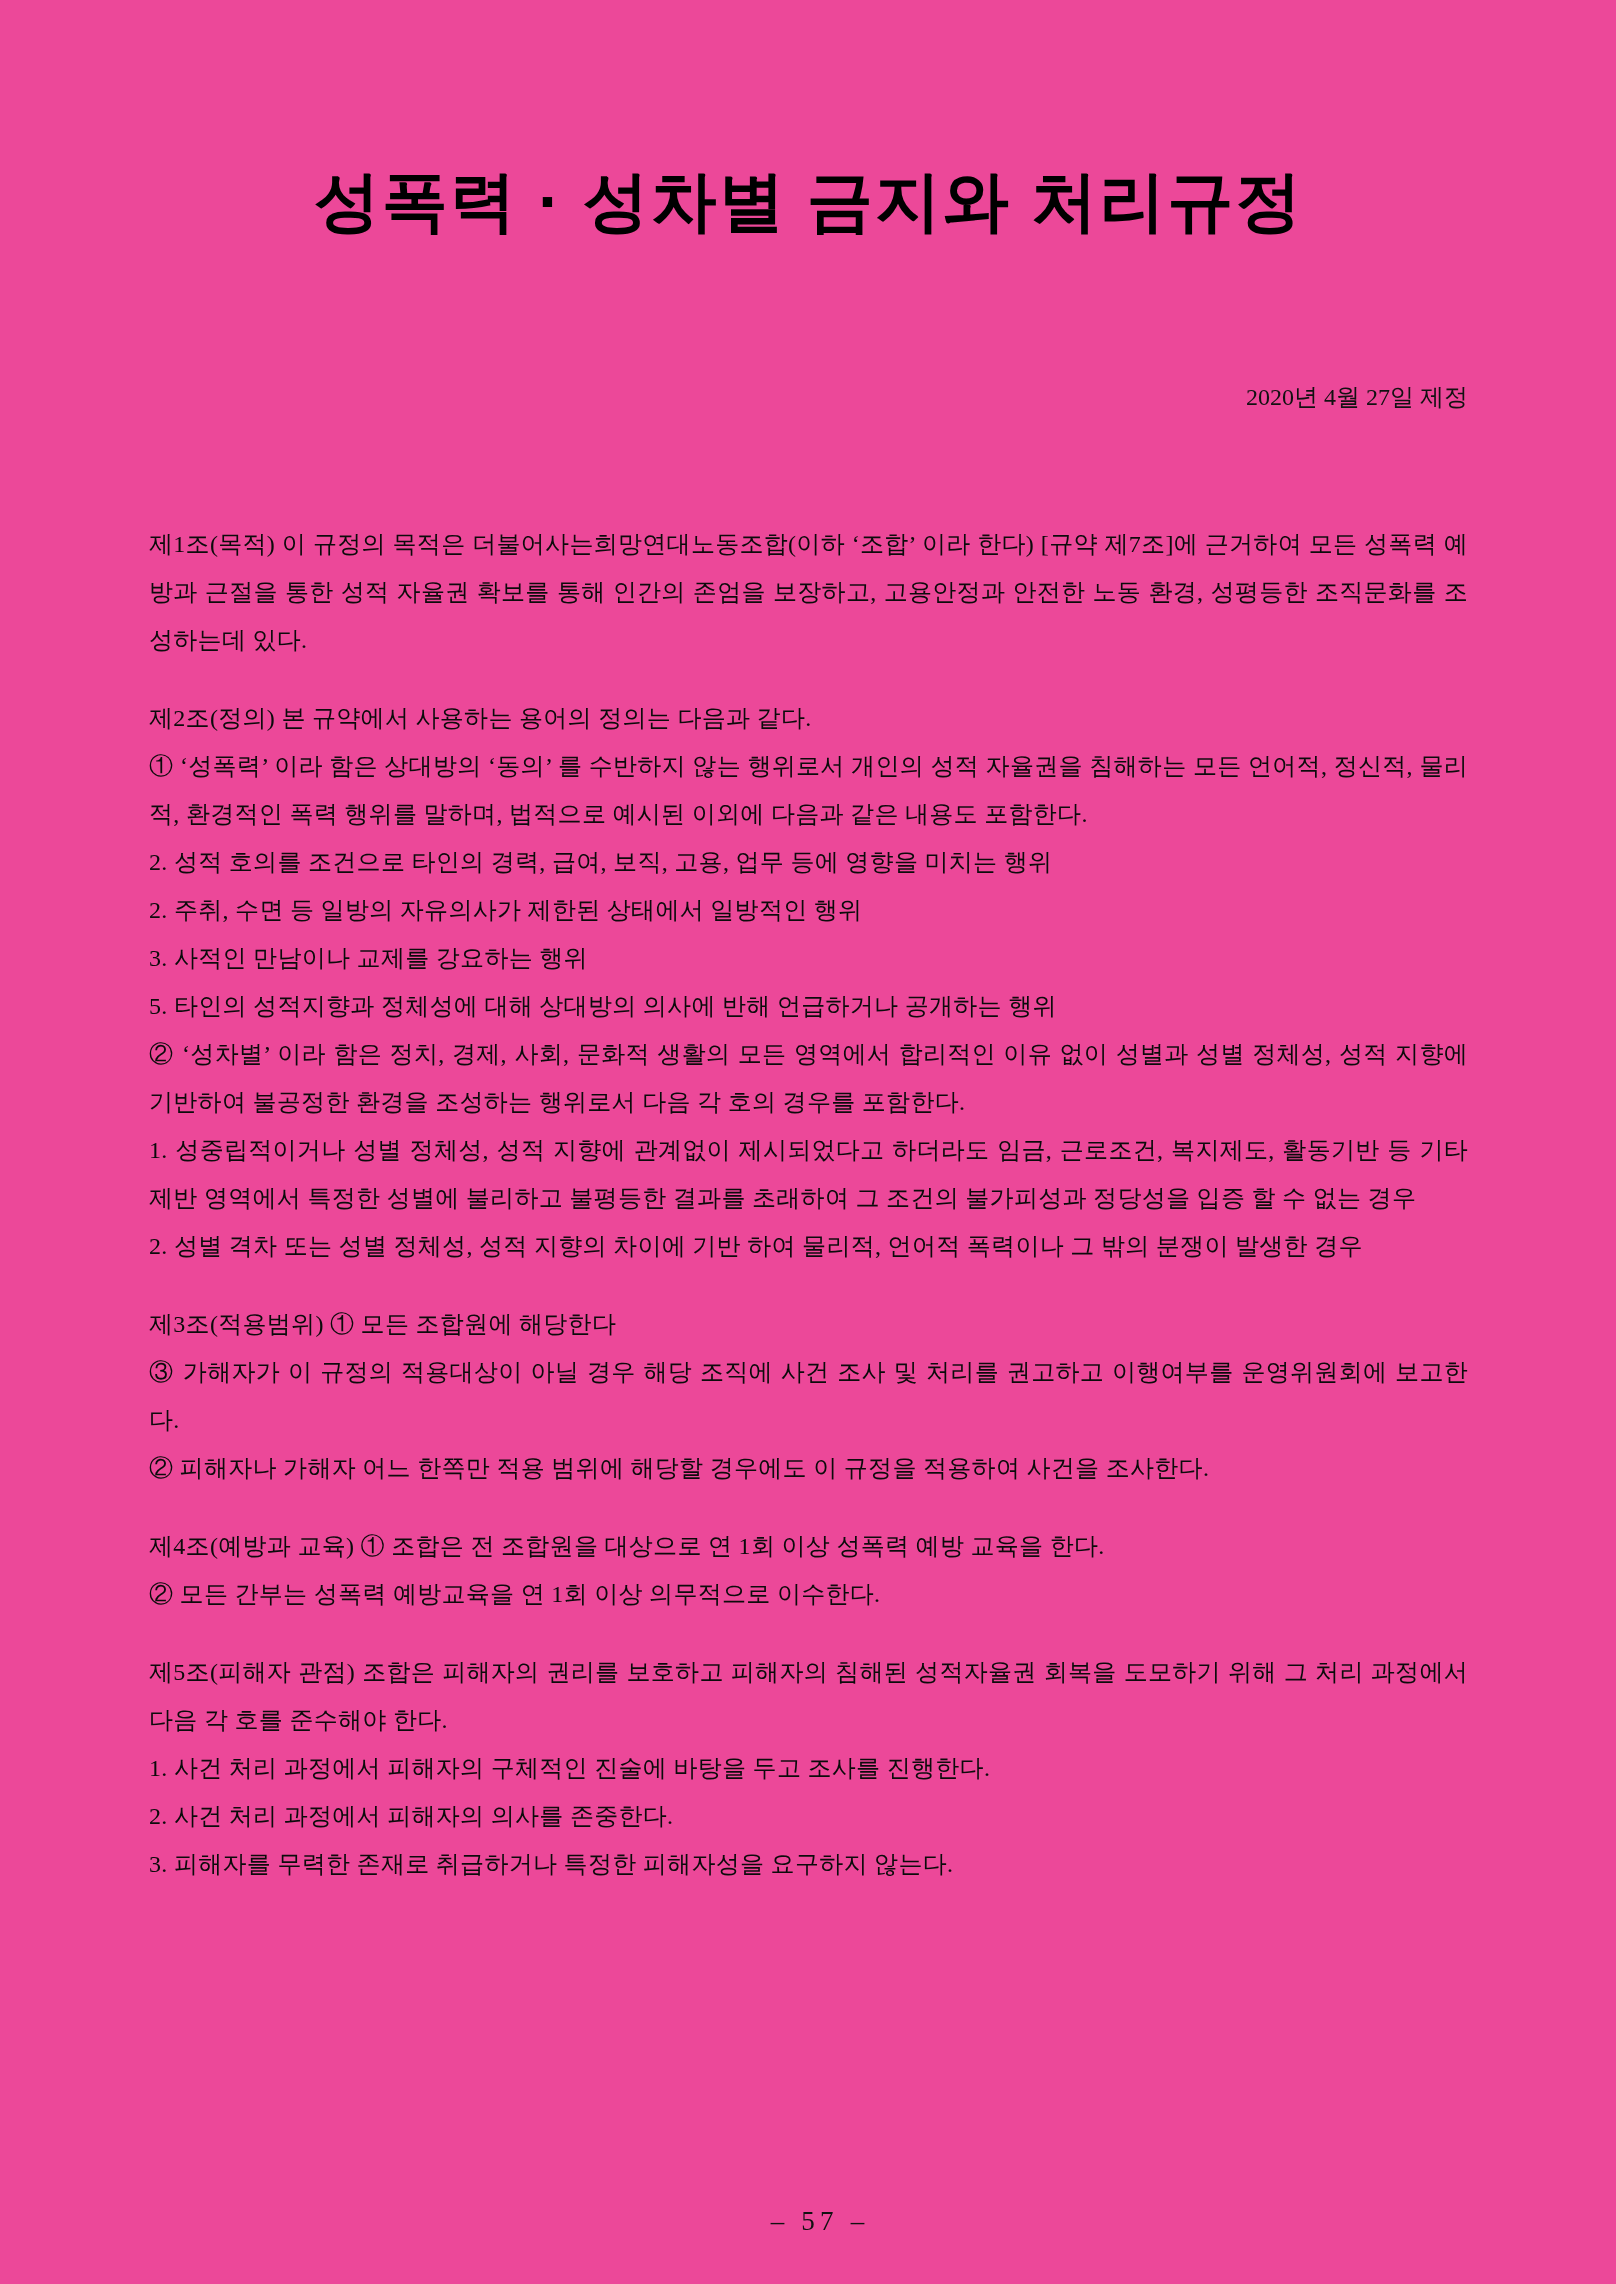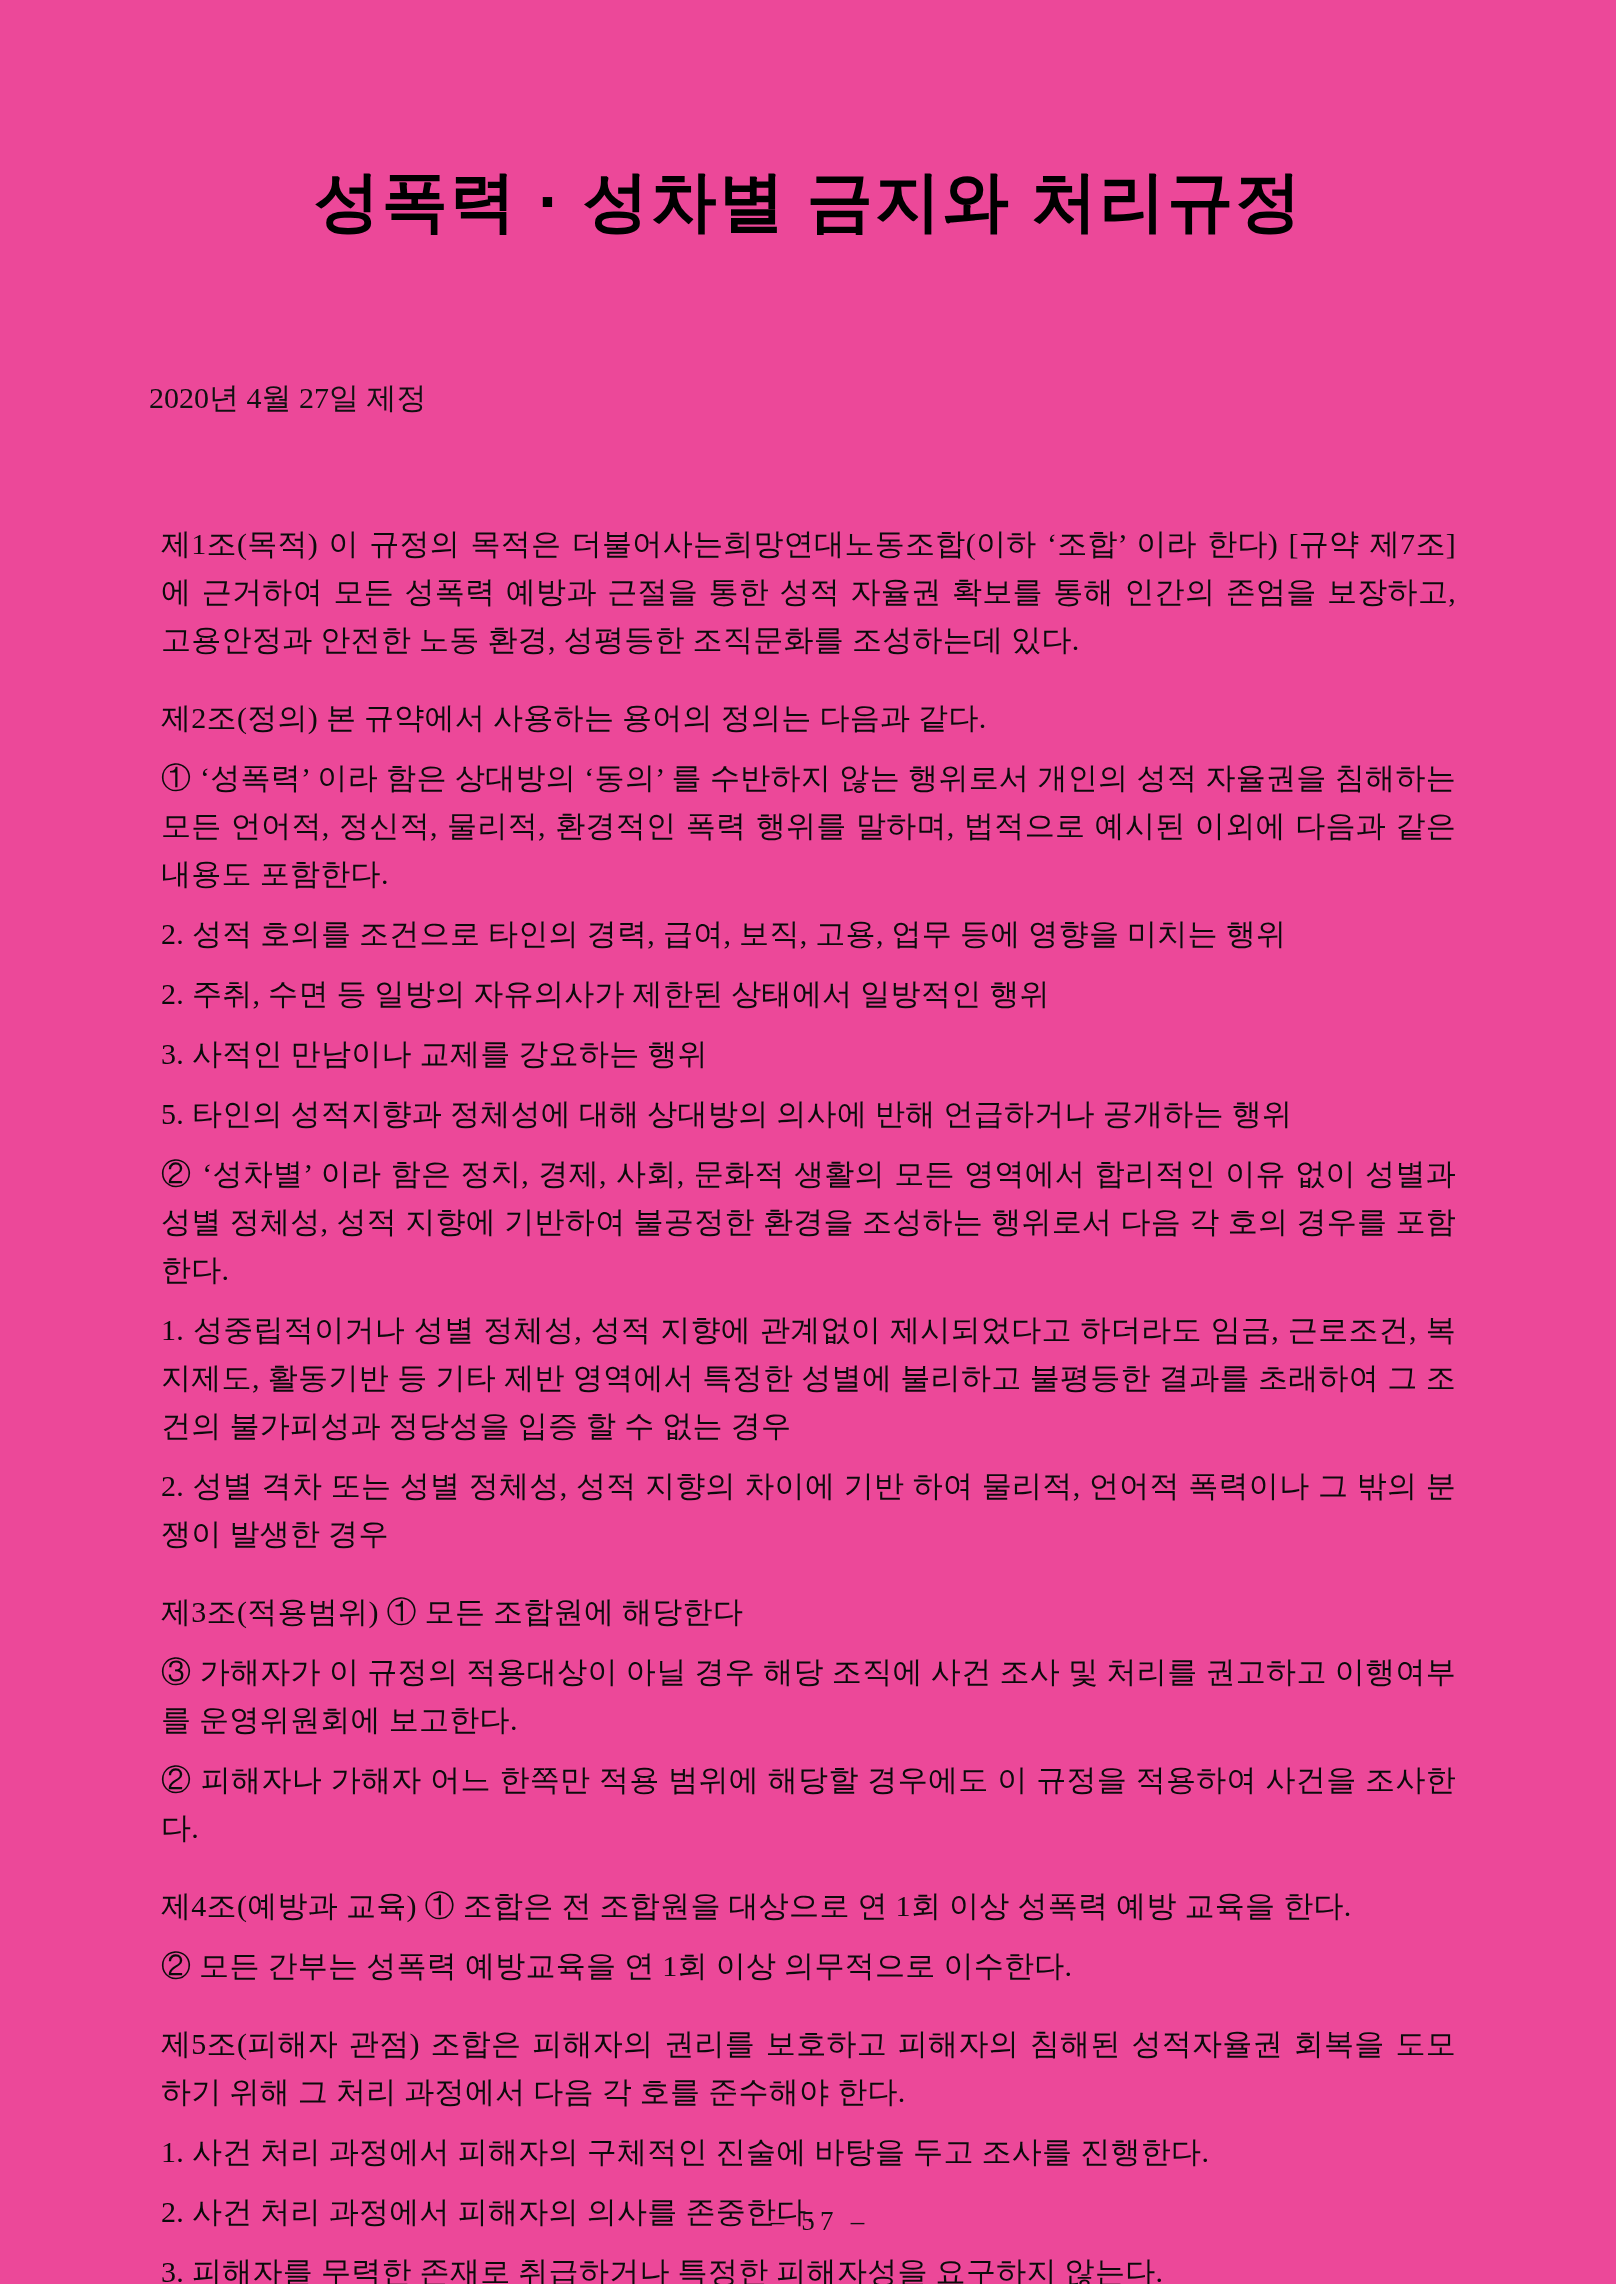--- a/index.html
+++ b/index.html
@@ -24,30 +24,31 @@
     text-align: center;
     font-family: "Liberation Sans", "DejaVu Sans", sans-serif;
     font-weight: 900;
     font-size: 66px;
     letter-spacing: 2px;
     line-height: 1.15;
     color: #000;
   }
   .date-line {
     margin-top: 138px;
-    font-size: 30px;
+    text-align: right;
+    font-size: 24px;
     line-height: 39px;
     color: #111;
   }
   .body-text { margin-top: 103px; }
   .article { margin: 0; }
   .article + .article { margin-top: 30px; }
   .article p {
-    margin: 12px;
-    font-size: 30px;
+    margin: 0;
+    font-size: 24px;
     line-height: 48px;
     text-align: justify;
     text-justify: inter-word;
     word-break: break-all;
     letter-spacing: 0.3px;
   }
   .page-number {
     position: absolute;
     left: 12px;
     bottom: 47px;

